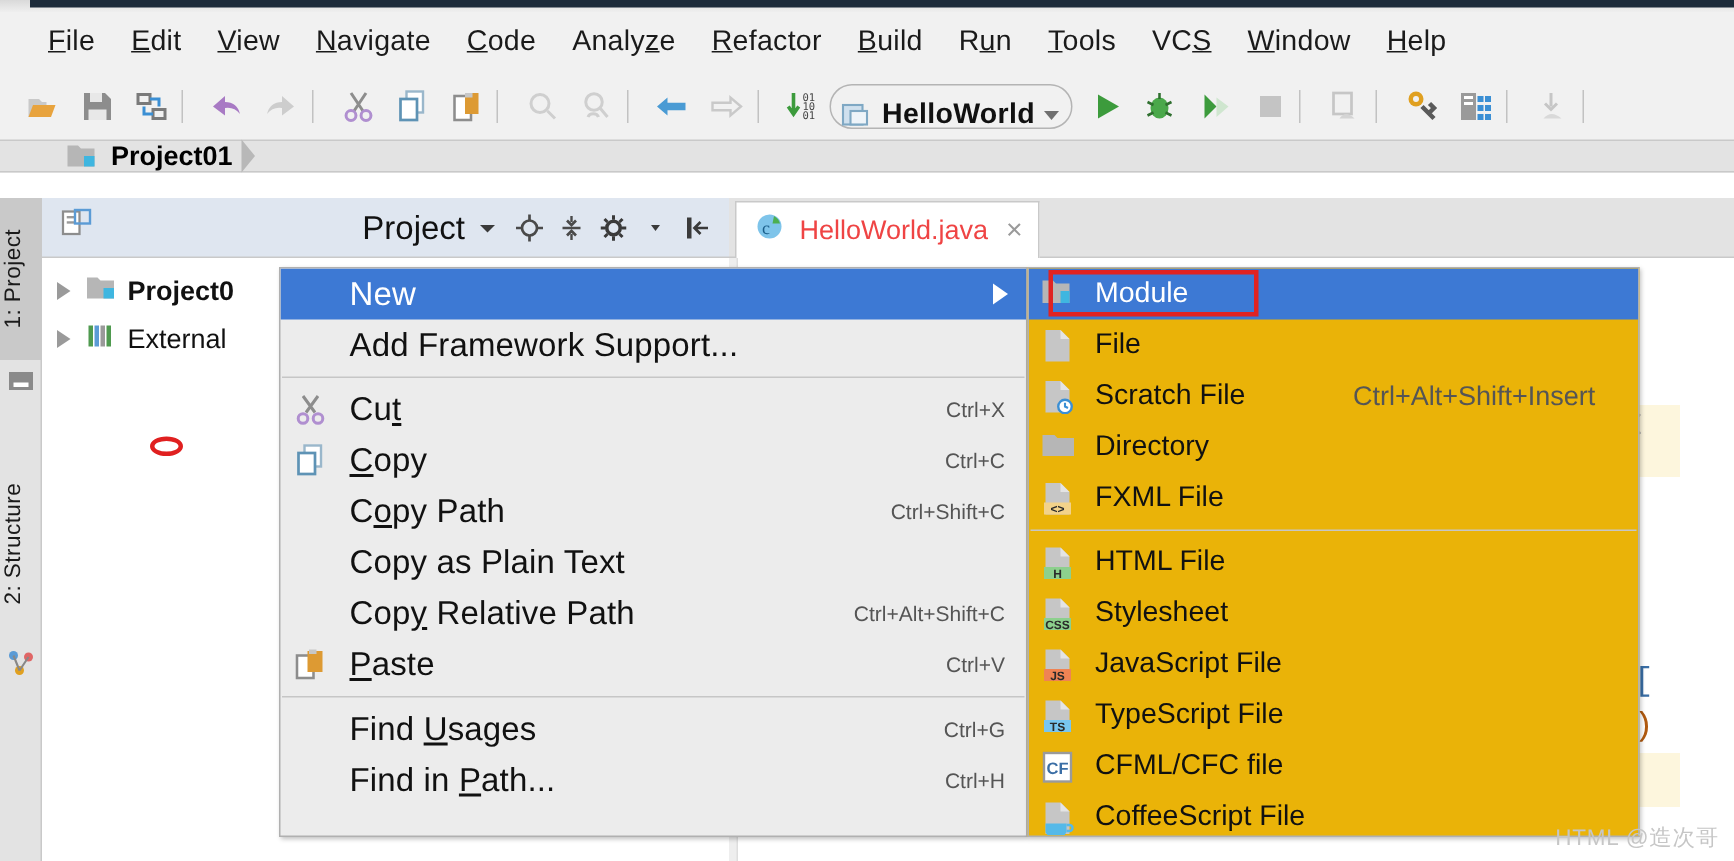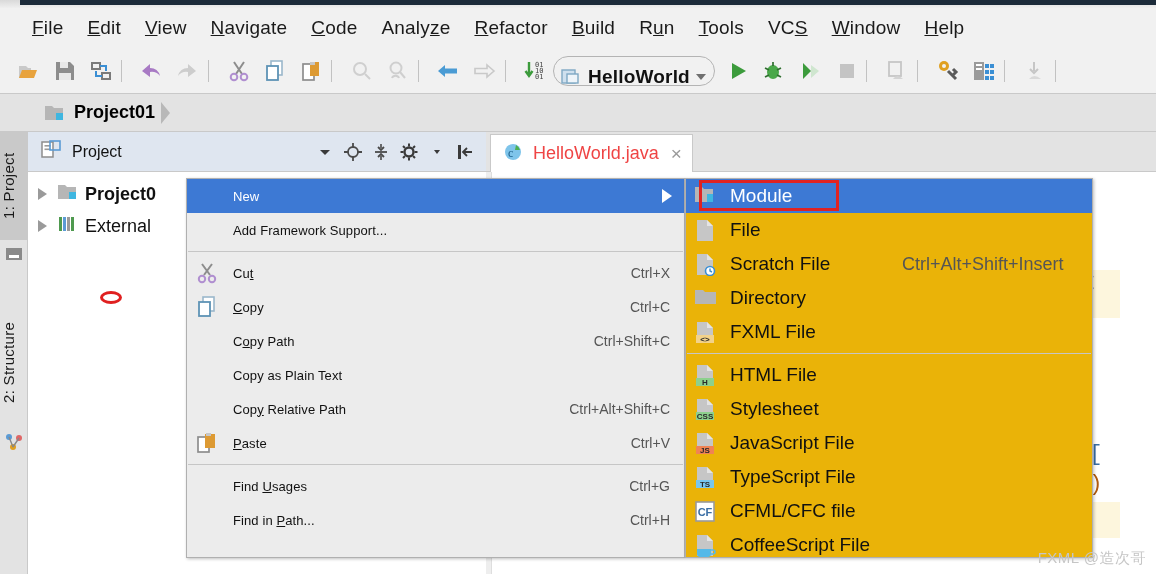--- a/index.html
+++ b/index.html
@@ -30,21 +30,21 @@
   .tb-sep { width:1px; height:22px; background:#c2c2c2; margin:0 7px; }
 
   .runcfg { display:flex; align-items:center; height:30px; padding:12px 8px 0 6px;
     border:1px solid #b4b4b4; border-radius:15px; background:#f1f1f1; margin-left:4px;}
   .runcfg .label { font-size:19px; color:#111; font-weight:600; margin:0 6px 0 6px;
      letter-spacing:0.2px; }
   .runcfg .caret { width:0;height:0;border-left:5px solid transparent;
      border-right:5px solid transparent;border-top:6px solid #6f6f6f; }
 
   
-  .navbar { position:absolute; left:0; top:94px; width:1156px; height:38px;
+  .navbar { position:absolute; left:0; top:94px; width:1156px; height:21px;
      background:#e3e3e3; display:flex; align-items:center; padding-left:44px;
      border-bottom:1px solid #c9c9c9; }
   .crumb { display:flex; align-items:center; height:38px; padding-right:12px;
      position:relative; }
   .crumb .txt { font-size:18px; font-weight:bold; color:#000; margin-left:8px; }
   .crumb-arrow { width:0;height:0; margin-left:6px;
      border-top:11px solid transparent;border-bottom:11px solid transparent;
      border-left:9px solid #b8b8b8; }
 
   
@@ -55,21 +55,21 @@
      font-size:15px; color:#1a1a1a; text-align:center; padding:6px 0;
      letter-spacing:0.3px; }
   .stripe-tab.active { background:#c9c9c9; }
   .stripe-icon { position:absolute; left:4px; width:20px; height:20px; }
 
   
   .projwin { position:absolute; left:28px; top:132px; width:458px; height:442px;
      background:#ffffff; }
   .projwin-header { height:40px; background:#dfe6f0; display:flex; align-items:center;
      padding:0 8px 0 12px; border-bottom:1px solid #c9c9c9; }
-  .projwin-header .title { font-size:16px; color:#111; margin-left:10px; flex:1; }
+  .projwin-header .title { font-size:22px; color:#111; margin-left:10px; flex:1;text-align:right; }
   .pw-ico { width:26px;height:26px; display:flex;align-items:center;justify-content:center;
      margin-left:2px;}
   .tree { padding-top:6px; background:#fff; height:402px;}
   .tree-row { height:32px; display:flex; align-items:center; padding-left:10px; }
   .tree-row .tgl { width:0;height:0; border-top:6px solid transparent;
      border-bottom:6px solid transparent;border-left:9px solid #9a9a9a; margin-right:10px; }
   .tree-row .label { font-size:18px; color:#111; margin-left:6px; }
   .tree-row.bold .label { font-weight:bold; }
   .red-ring { position:absolute; left:100px; top:291px; width:22px; height:13px;
      border:3px solid #e02020; border-radius:50%; }
@@ -90,21 +90,21 @@
   .ed-glyph { position:absolute; font-family:"Liberation Mono", monospace; font-size:22px; }
 
   
   .ctxmenu { position:absolute; left:186px; top:178px; width:499px; height:380px;
      background:#ececec; border:1px solid #b0b0b0; box-shadow:1px 1px 3px rgba(0,0,0,.25);
      overflow:hidden; }
   .mi { position:relative; height:34px; display:flex; align-items:center;
      padding-left:46px; }
   .mi .mi-ico { position:absolute; left:8px; top:5px; width:24px; height:24px;
      display:flex; align-items:center; justify-content:center; }
-  .mi .mi-label { font-size:13px; color:#111; letter-spacing:0.1px; }
+  .mi .mi-label { font-size:22px; color:#111; letter-spacing:0.1px; }
   .mi .mi-label u { text-decoration:underline; }
   .mi .mi-accel { position:absolute; right:14px; font-size:14px; color:#555; }
   .mi.sel { background:#3d79d4; }
   .mi.sel .mi-label { color:#ffffff; }
   .mi-arrow { position:absolute; right:12px; width:0;height:0;
      border-top:7px solid transparent;border-bottom:7px solid transparent;
      border-left:10px solid #fff; }
   .mi-sep { height:1px; background:#c6c6c6; margin:4px 1px; }
 
   
@@ -589,14 +589,14 @@
             <path d="M3 1h10l6 6v15H3z" fill="#c6c6c6"></path>
             <path d="M13 1l6 6h-6z" fill="#e4e4e4"></path>
             <path d="M3 15h14v5a3 3 0 0 1-3 3H6a3 3 0 0 1-3-3z" fill="#55b9e8"></path>
             <path d="M17 16h2a2 2 0 0 1 0 4h-2" fill="none" stroke="#55b9e8" stroke-width="1.6"></path>
           </svg></span>
         <span class="si-label">CoffeeScript File</span>
       </div>
     </div>
   <div class="redbox"></div>
 
-  <div class="watermark">FXML @造次哥</div>
+  <div class="watermark">HTML @造次哥</div>
 </div>
 
 </body></html>

